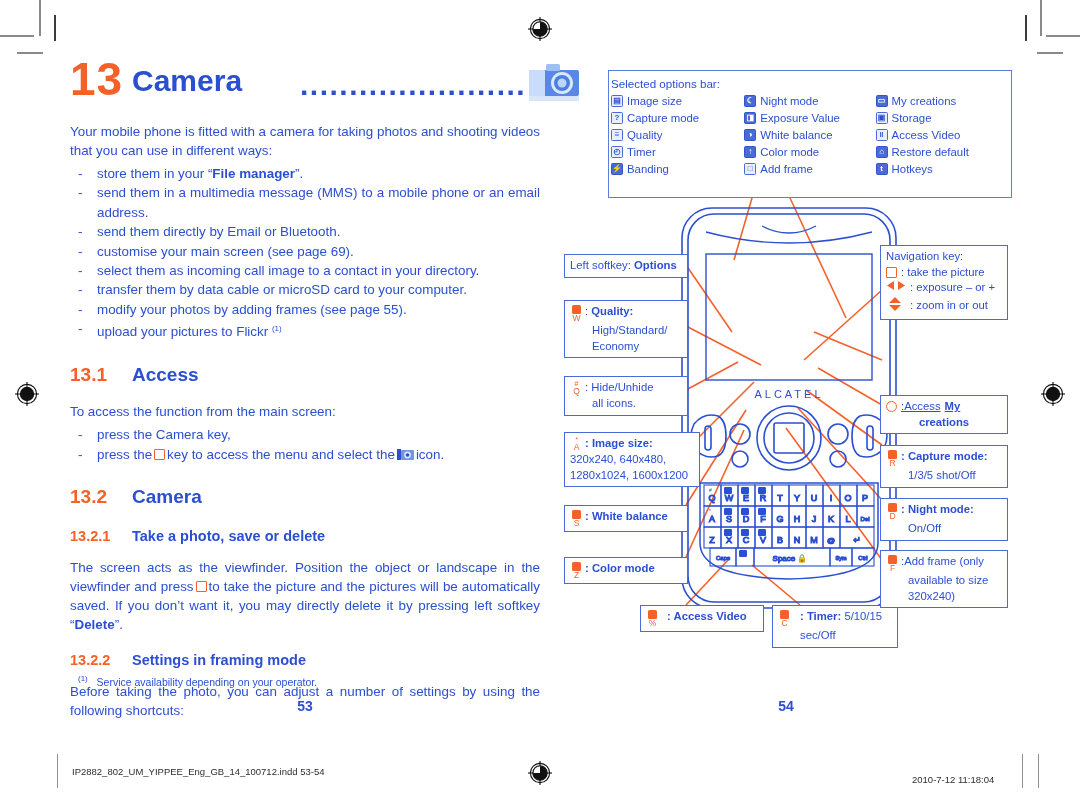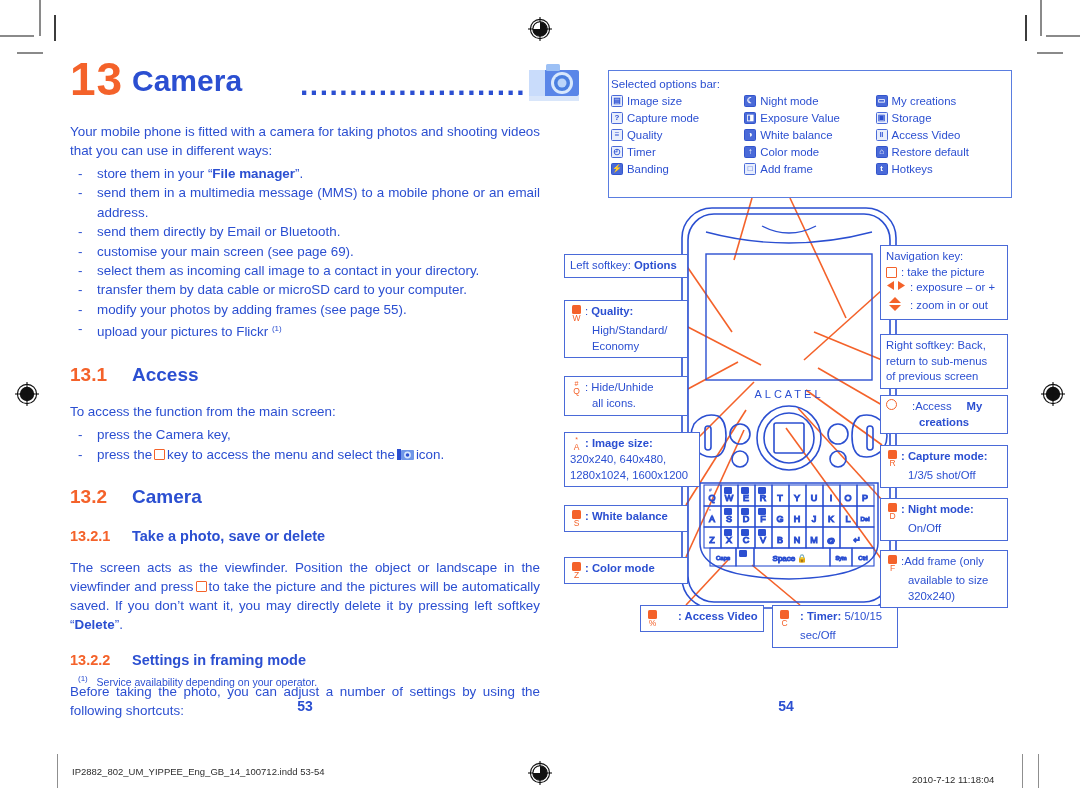--- a/index.html
+++ b/index.html
@@ -561,21 +561,21 @@
       <b class="lbl" style="margin-left:1px">: Color mode</b>
     </div>
   </div>
 
   <div class="cbox" style="left:84px; top:545px; width:124px;">
     <div style="display:flex;align-items:flex-start;">
       <span class="keybadge">
           <span class="top"></span>
           <span class="bot">%</span>
         </span>
-      <b class="lbl" style="margin-left:18px">: Access Video</b>
+      <b class="lbl" style="margin-left:7px">: Access Video</b>
     </div>
   </div>
 
   <div class="cbox" style="left:216px; top:545px; width:126px;">
     <div style="display:flex;align-items:flex-start;">
       <span class="keybadge">
           <span class="top"></span>
           <span class="bot">C</span>
         </span>
       <span style="margin-left:8px"><b class="lbl">: Timer:</b> <span>5/10/15</span></span>
@@ -598,28 +598,23 @@
     </div>
     <div style="display:flex;align-items:center;gap:4px;">
       <span><svg width="20" height="16" viewBox="0 0 20 16">
             <polygon points="5,1 11,7 -1,7" transform="translate(4,0)" fill="#f4622a"></polygon>
             <polygon points="5,15 11,9 -1,9" transform="translate(4,0)" fill="#f4622a"></polygon>
           </svg></span>
       <span>: zoom in or out</span>
     </div>
   </div>
 
-  <div class="cbox" style="left:324px; top:274px; width:128px;">
-    <div>Right softkey: Back,</div>
-    <div>return to sub-menus</div>
-    <div>of previous screen</div>
-  </div>
 
   <div class="cbox" style="left:324px; top:335px; width:128px;">
-    <div style="display:flex;gap:15px;">
+    <div style="display:flex;align-items:center;gap:4px;text-decoration:underline;">
       <span class="okey"></span>
       <span>:Access</span>
       <b>My</b>
     </div>
     <div style="text-align:center"><b>creations</b></div>
   </div>
 
   <div class="cbox" style="left:324px; top:385px; width:128px;">
     <div style="display:flex;align-items:flex-start;">
       <span class="keybadge">

